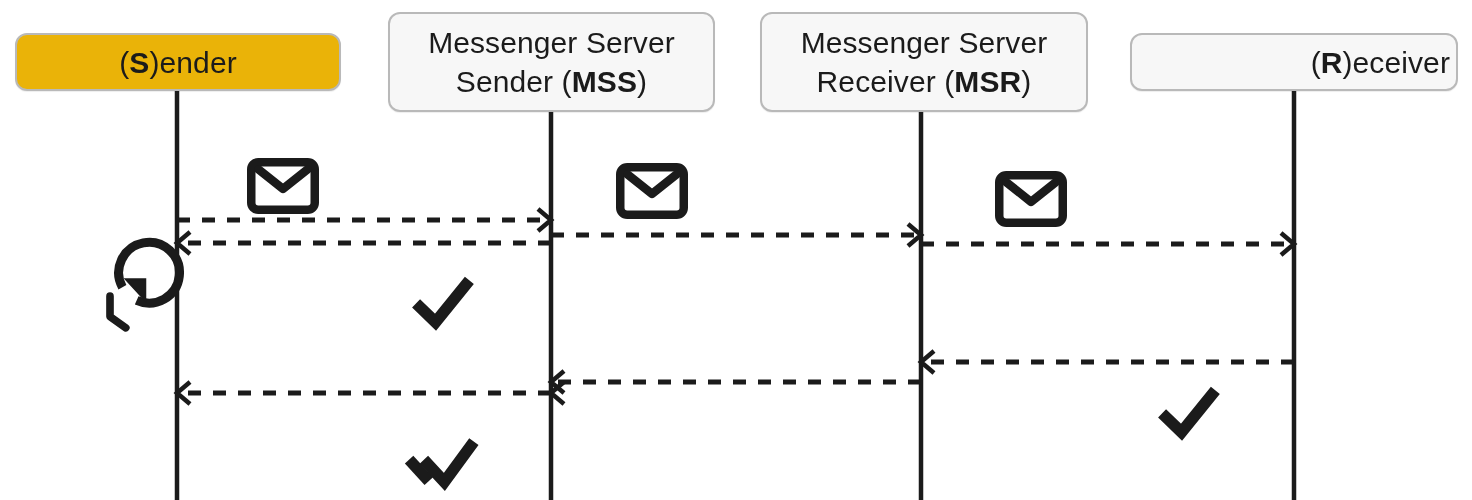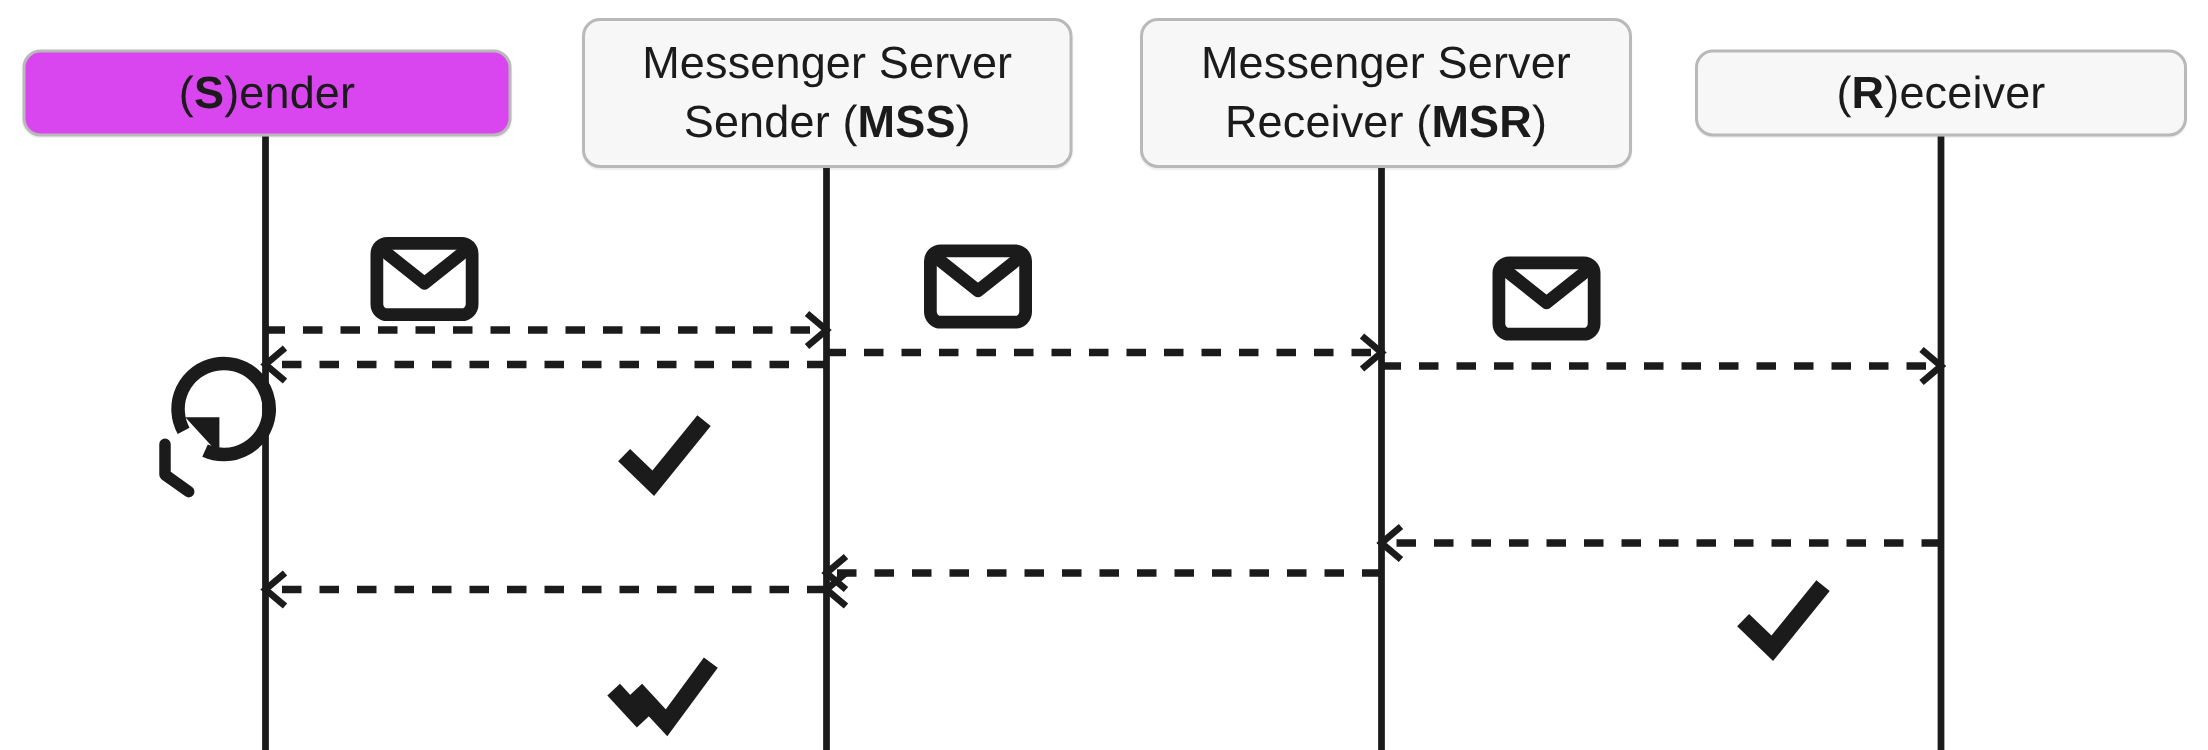--- a/index.html
+++ b/index.html
@@ -26,30 +26,30 @@
     box-shadow:0 1px 1px rgba(0,0,0,0.07);
   }
   .participant-label{display:block;padding:0 6px;}
   .participant-label b{font-weight:bold;}
 </style>
 </head>
 <body>
 
 <div id="canvas">
 
-  <div class="participant-box" style="left: 15px; top: 33px; width: 326px; height: 58px; background: #d946ef; border-color: rgb(185, 185, 185); justify-content: center;">
+  <div class="participant-box" style="left: 15px; top: 33px; width: 326px; height: 58px; background: #eab308; border-color: rgb(185, 185, 185); justify-content: center;">
     <span class="participant-label">(<b>S</b>)ender</span>
   </div>
   <div class="participant-box" style="left: 388px; top: 12px; width: 327px; height: 100px; background: rgb(247, 247, 247); border-color: rgb(185, 185, 185);">
     <span class="participant-label">Messenger Server<br>Sender (<b>MSS</b>)</span>
   </div>
   <div class="participant-box" style="left: 760px; top: 12px; width: 328px; height: 100px; background: rgb(247, 247, 247); border-color: rgb(185, 185, 185);">
     <span class="participant-label">Messenger Server<br>Receiver (<b>MSR</b>)</span>
   </div>
-  <div class="participant-box" style="left: 1130px; top: 33px; width: 328px; height: 58px; background: rgb(247, 247, 247); border-color: rgb(185, 185, 185);">
+  <div class="participant-box" style="left: 1130px; top: 33px; width: 328px; height: 58px; background: rgb(247, 247, 247); border-color: rgb(185, 185, 185); justify-content: flex-end;">
     <span class="participant-label">(<b>R</b>)eceiver</span>
   </div>
 
   <svg id="diagram" viewBox="0 0 1472 500">
     <g id="lifelines">
         <line x1="177" y1="91" x2="177" y2="500" stroke="#1b1b1b" stroke-width="4.5"></line>
         <line x1="551" y1="112" x2="551" y2="500" stroke="#1b1b1b" stroke-width="4.5"></line>
         <line x1="921" y1="112" x2="921" y2="500" stroke="#1b1b1b" stroke-width="4.5"></line>
         <line x1="1294" y1="91" x2="1294" y2="500" stroke="#1b1b1b" stroke-width="4.5"></line>
       </g>

